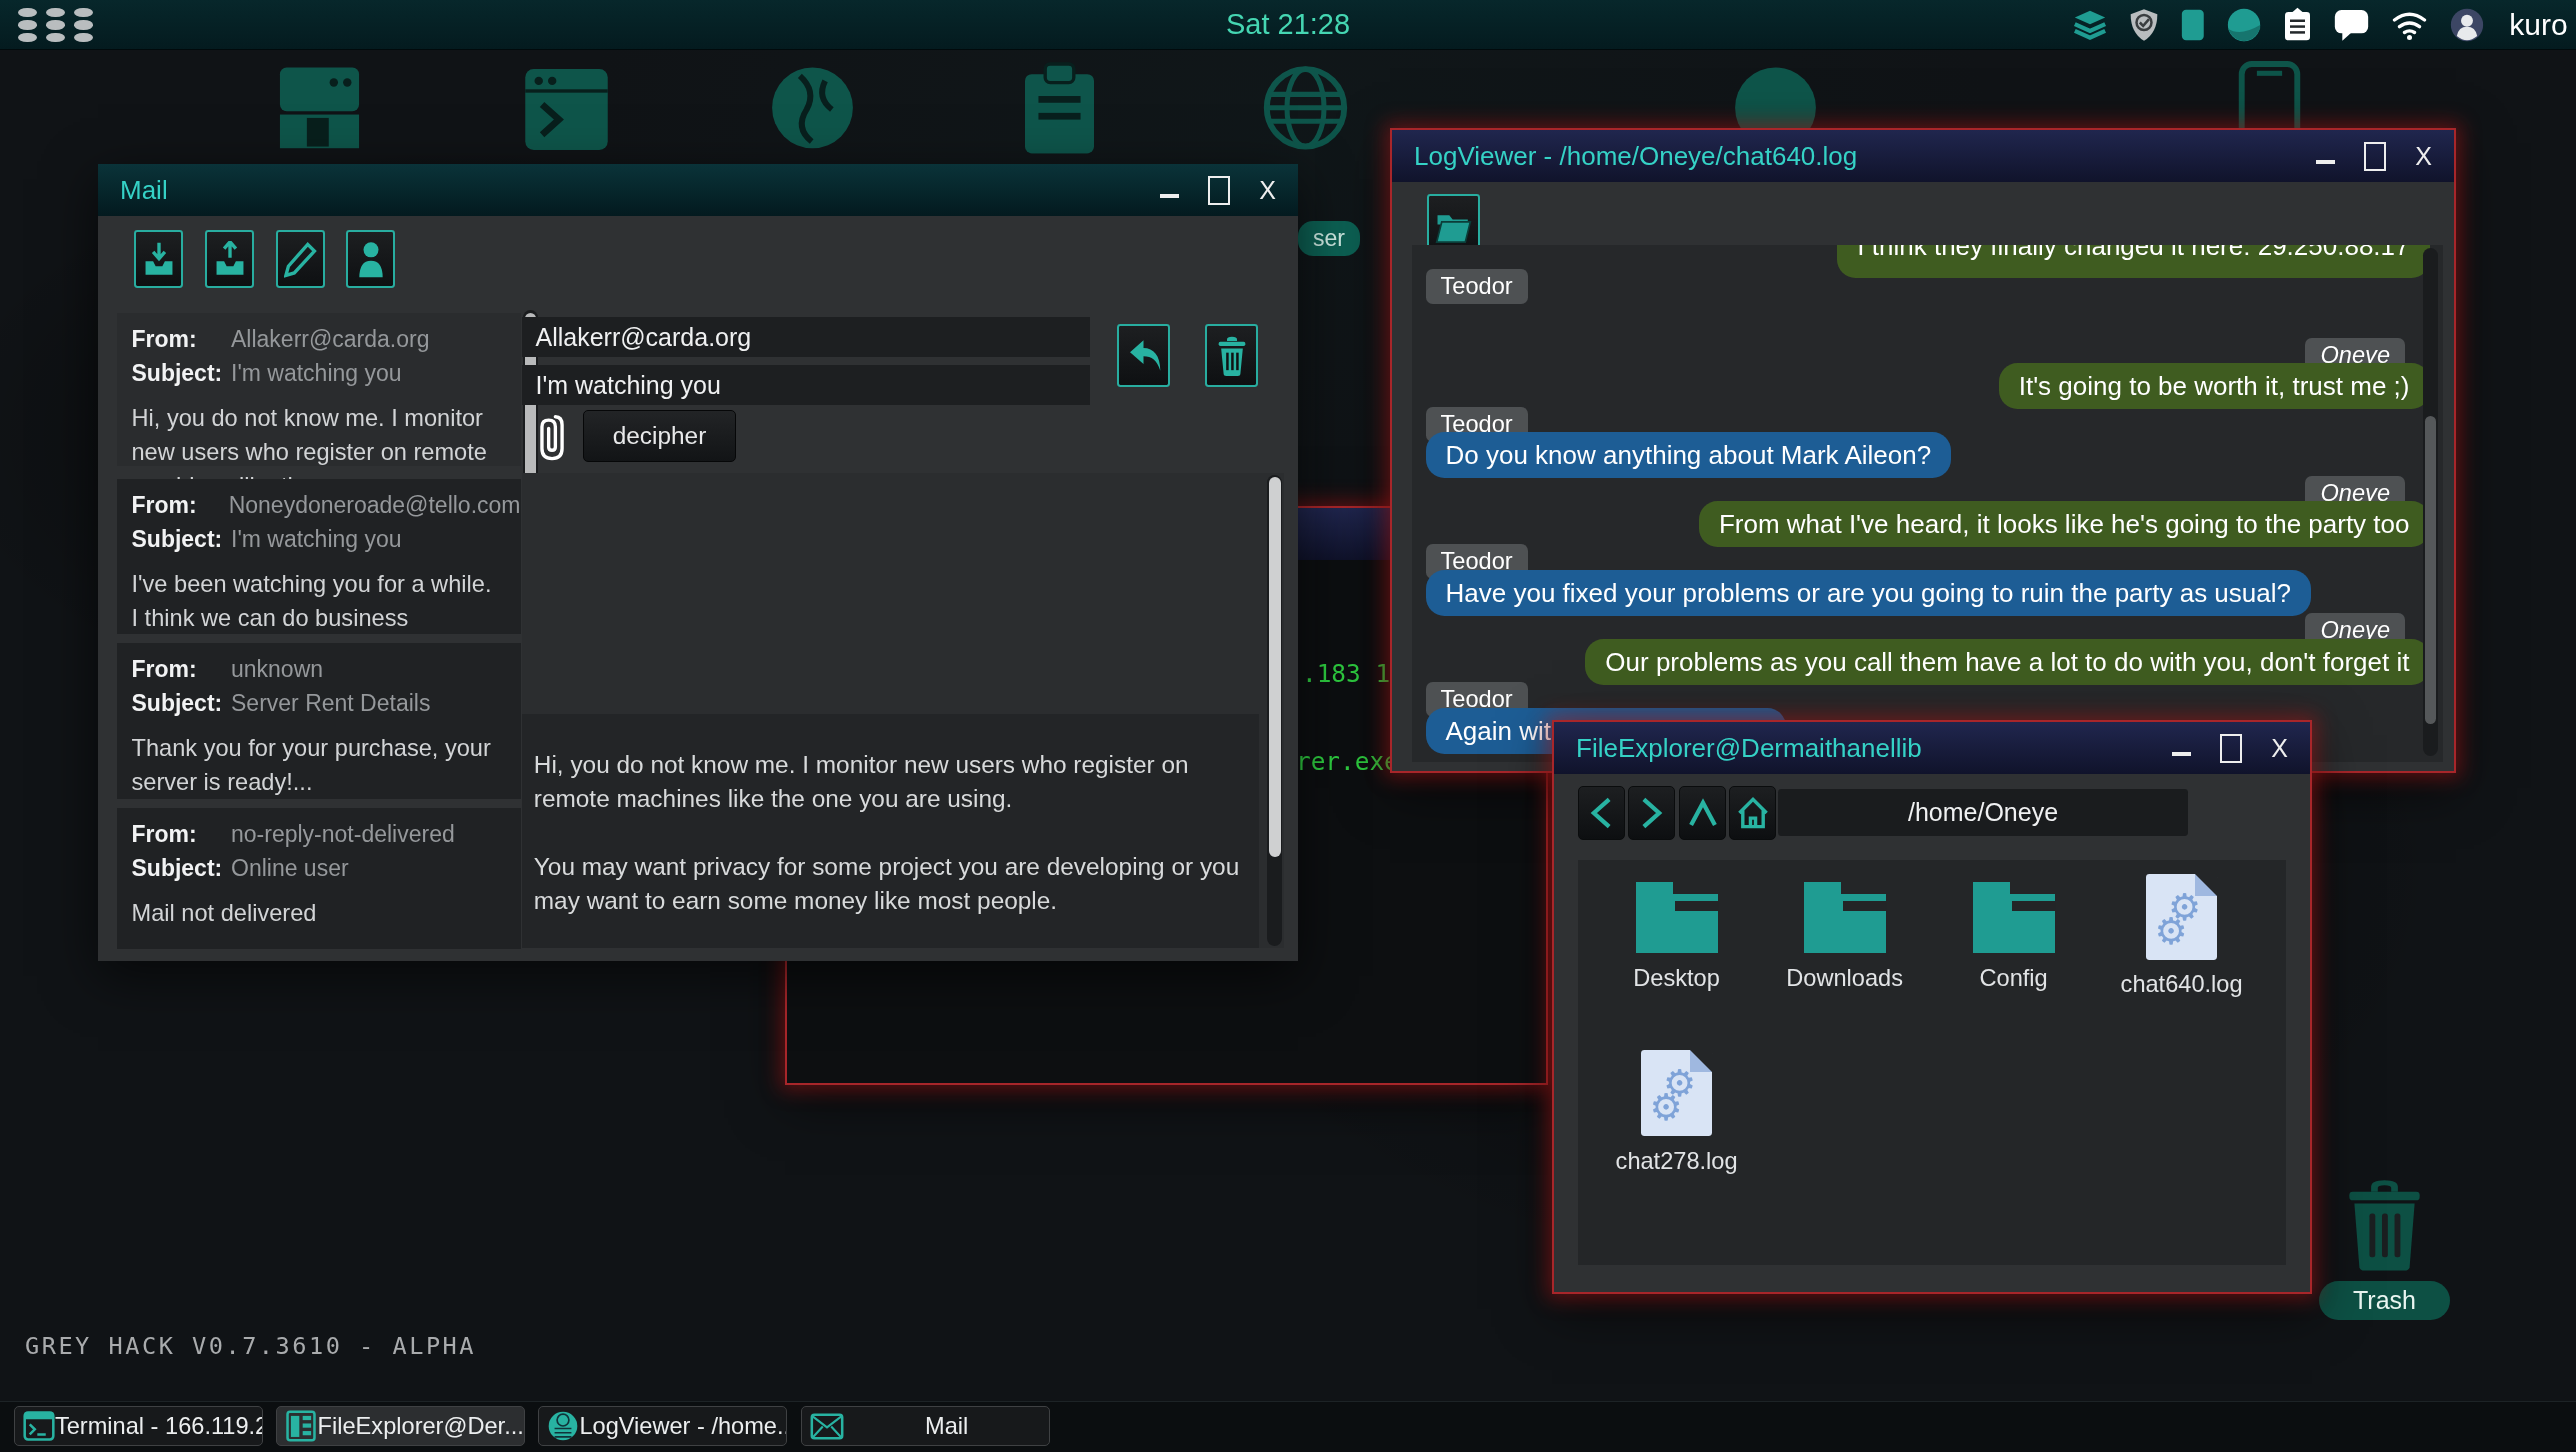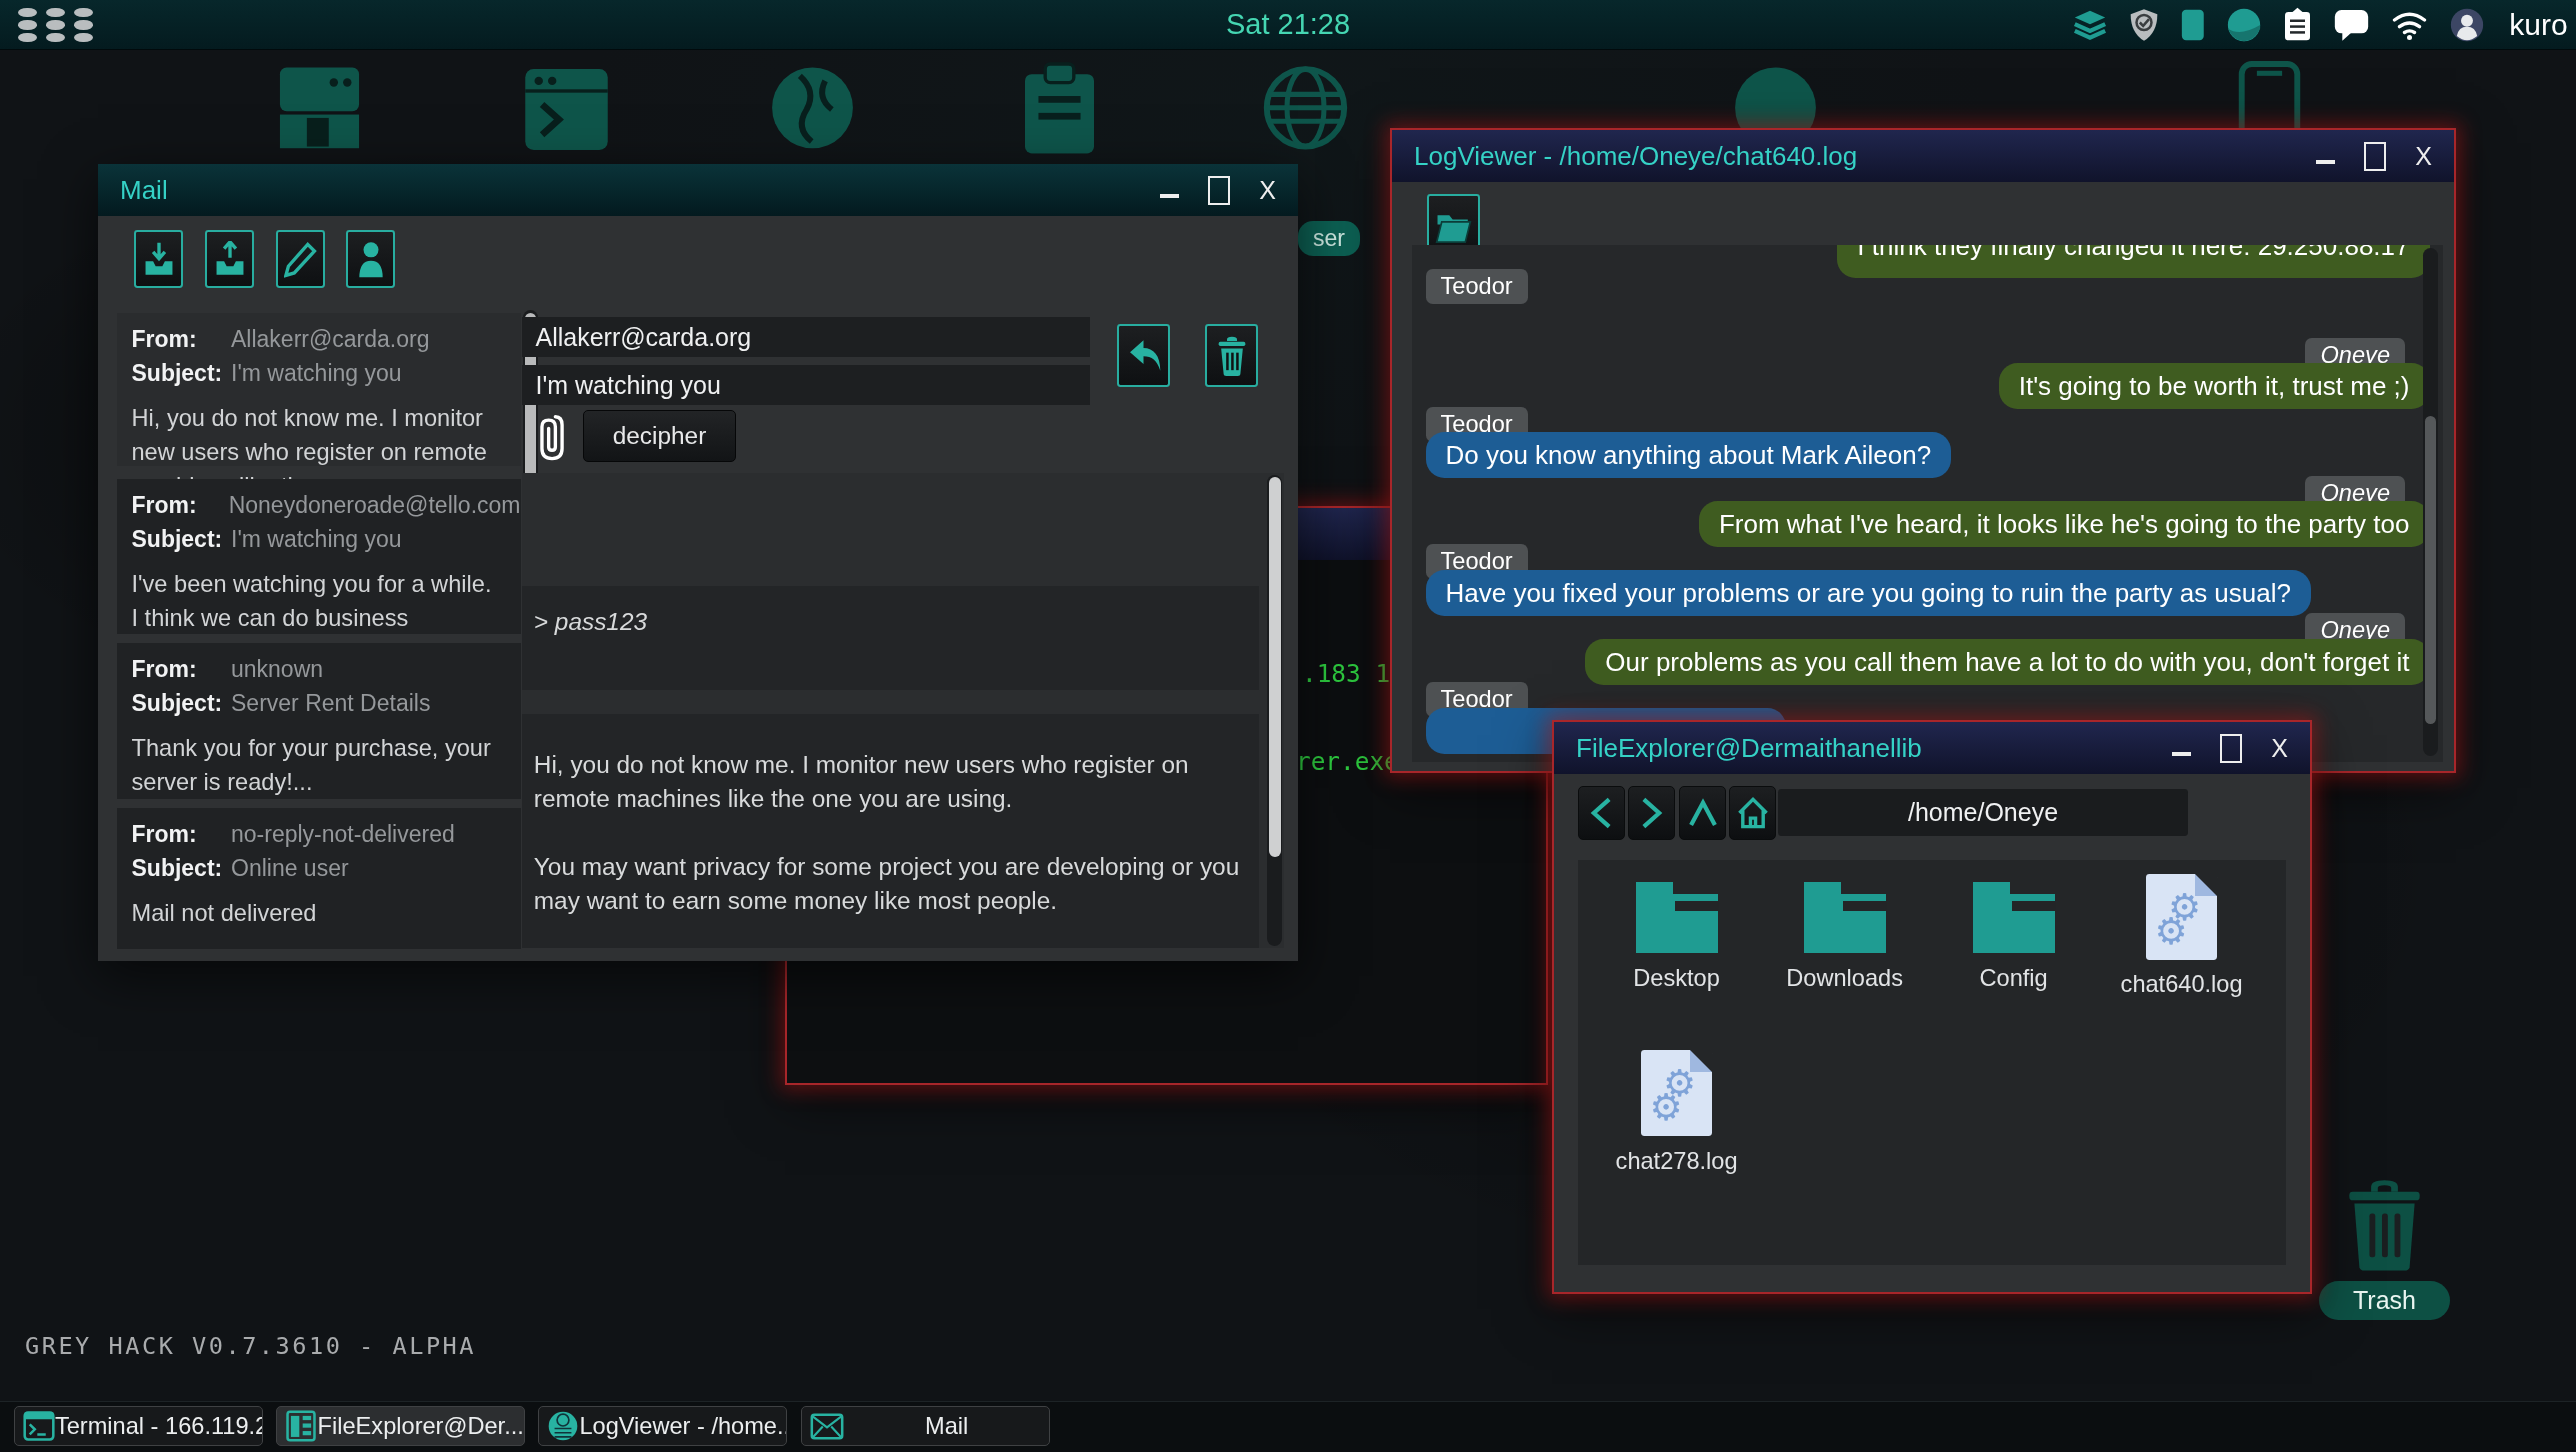--- a/index.html
+++ b/index.html
@@ -243,32 +243,31 @@
           <rect x="25" y="20" width="3" height="21" fill="#101214"></rect>
         </svg>
     </div>
 
     <svg style="position:absolute;left:437px;top:246px;" width="29" height="52" viewBox="0 0 34 62">
         <path d="M24 8 q8 0 8 10 v28 q0 12 -12 12 q-12 0 -12 -12 v-26 q0 -8 8 -8 q8 0 8 8 v24 q0 4 -4 4 q-4 0 -4 -4 v-22" fill="none" stroke="#fff" stroke-width="4" stroke-linecap="round"></path>
       </svg>
     <div style="position:absolute;left:485px;top:246px;width:151px;height:50px;background:linear-gradient(180deg,#222426,#121416);border:1.7px solid #060708;border-radius:5px;display:flex;align-items:center;justify-content:center;font-size:24.4px;color:#e8e9ea;">decipher</div>
 
     <div class="mbody" style="left:424px;top:309px;width:762px;height:475px;">
-      <div class="msec" style="top:113px;height:104px;font-style:italic;">&gt; pass123</div>
       <div class="msec" style="top:241px;height:235px;padding-top:34px;">
         <div>Hi, you do not know me. I monitor new users who register on remote machines like the one you are using.</div>
         <div style="margin-top:34px;">You may want privacy for some project you are developing or you may want to earn some money like most people.</div>
       </div>
       <div class="sbar" style="right:1.7px;top:1.7px;height:471px;">
           <div class="sthumb" style="top:2.5px;height:380px;background:#cfd0d1;"></div>
         </div>
     </div>
   </div>
 
-  <div class="win red" style="left:1390px;top:128px;width:1062px;height:641px;z-index:4;text-align:center;">
+  <div class="win red" style="left:1390px;top:128px;width:1062px;height:641px;z-index:4;">
     <div class="tbar navy">
       <span class="wtitle">LogViewer - /home/Oneye/chat640.log</span>
       <span class="wctl">
         <span class="wmin"></span>
         <span class="wmax"></span>
         <span class="wclose">X</span>
       </span>
     </div>
     <div class="toolbtn" style="position:absolute;left:35px;top:64px;width:49px;height:61px;">
       <svg width="37" height="34" viewBox="0 0 44 40">

